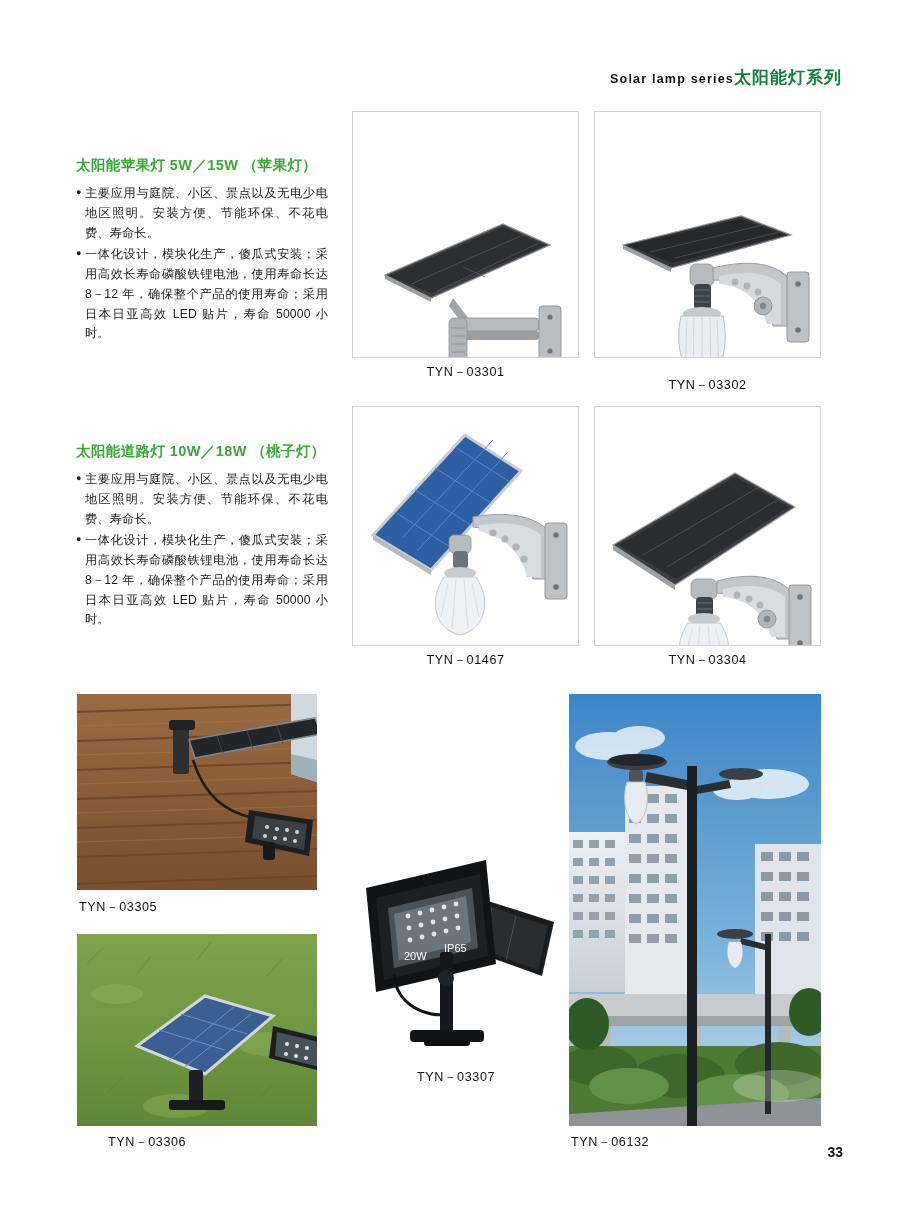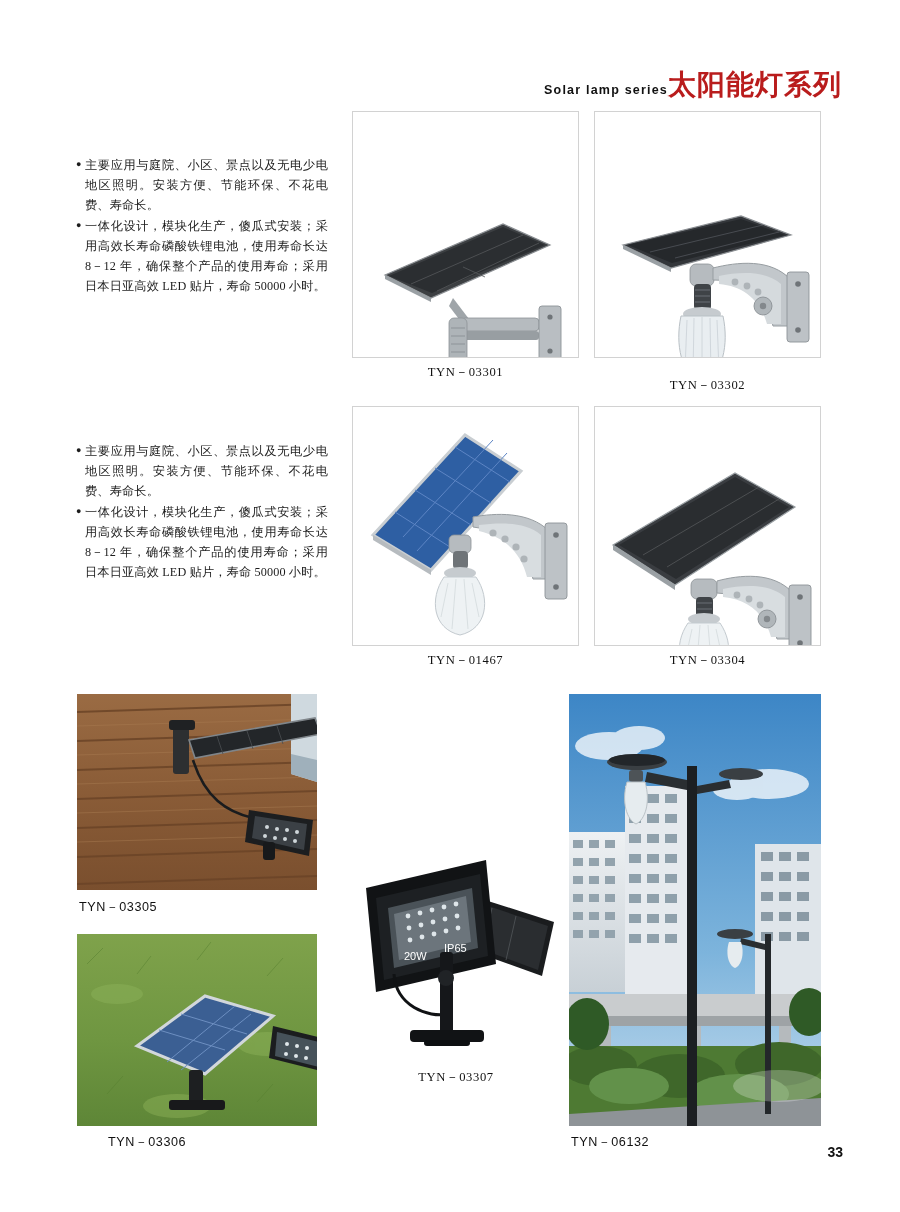--- a/index.html
+++ b/index.html
@@ -25,24 +25,24 @@
     align-items: baseline;
     gap: 0;
   }
   .header-en {
     font-size: 12.5px;
     font-weight: bold;
     letter-spacing: 1.2px;
     color: #111;
   }
   .header-cn {
-    font-size: 28px;
+    font-size: 17px;
     font-weight: bold;
     letter-spacing: 1px;
-    color: #b91c1c;
+    color: #15803d;
   }
 
   
   .product-text {
     position: absolute;
     width: 252px;
   }
   .product-title {
     color: #3aa935;
     font-size: 14.5px;
@@ -63,21 +63,20 @@
   .bullet-dot {
     flex: 0 0 auto;
     width: 9px;
     font-size: 9px;
     line-height: 1.9;
     color: #1c1c1c;
   }
   .bullet-text {
     flex: 1 1 auto;
     letter-spacing: 0.15px;
-    font-family: Liberation Serif, serif;
   }
 
   
   .img-frame {
     position: absolute;
     border: 1px solid #d2d2d2;
     background: #fff;
     box-sizing: border-box;
     overflow: hidden;
   }
@@ -89,21 +88,20 @@
   .caption {
     position: absolute;
     font-size: 12.6px;
     letter-spacing: 0.6px;
     color: #111;
     white-space: nowrap;
     text-align: center;
   }
   .caption-center {
     text-align: center;
-    font-family: Liberation Serif, serif;
   }
 
   
   .page-number {
     position: absolute;
     right: 57px;
     bottom: 52px;
     font-size: 14px;
     font-weight: bold;
     color: #111;
@@ -114,31 +112,33 @@
 </style>
 </head>
 <body>
 
 <div class="page-header">
   <span class="header-en">Solar lamp series</span>
   <span class="header-cn">太阳能灯系列</span>
 </div>
 
 <div class="product-text" style="top:156px; left:76px;">
+  <div class="product-title">太阳能苹果灯 5W／15W （苹果灯）</div>
   <div class="bullet-line">
     <span class="bullet-dot">●</span>
     <span class="bullet-text">主要应用与庭院、小区、景点以及无电少电地区照明。安装方便、节能环保、不花电费、寿命长。</span>
   </div>
   <div class="bullet-line">
     <span class="bullet-dot">●</span>
     <span class="bullet-text">一体化设计，模块化生产，傻瓜式安装；采用高效长寿命磷酸铁锂电池，使用寿命长达 8－12 年，确保整个产品的使用寿命；采用日本日亚高效 LED 贴片，寿命 50000 小时。</span>
   </div>
 </div>
 
 <div class="product-text" style="top:442px; left:76px;">
+  <div class="product-title">太阳能道路灯 10W／18W （桃子灯）</div>
   <div class="bullet-line">
     <span class="bullet-dot">●</span>
     <span class="bullet-text">主要应用与庭院、小区、景点以及无电少电地区照明。安装方便、节能环保、不花电费、寿命长。</span>
   </div>
   <div class="bullet-line">
     <span class="bullet-dot">●</span>
     <span class="bullet-text">一体化设计，模块化生产，傻瓜式安装；采用高效长寿命磷酸铁锂电池，使用寿命长达 8－12 年，确保整个产品的使用寿命；采用日本日亚高效 LED 贴片，寿命 50000 小时。</span>
   </div>
 </div>
 

